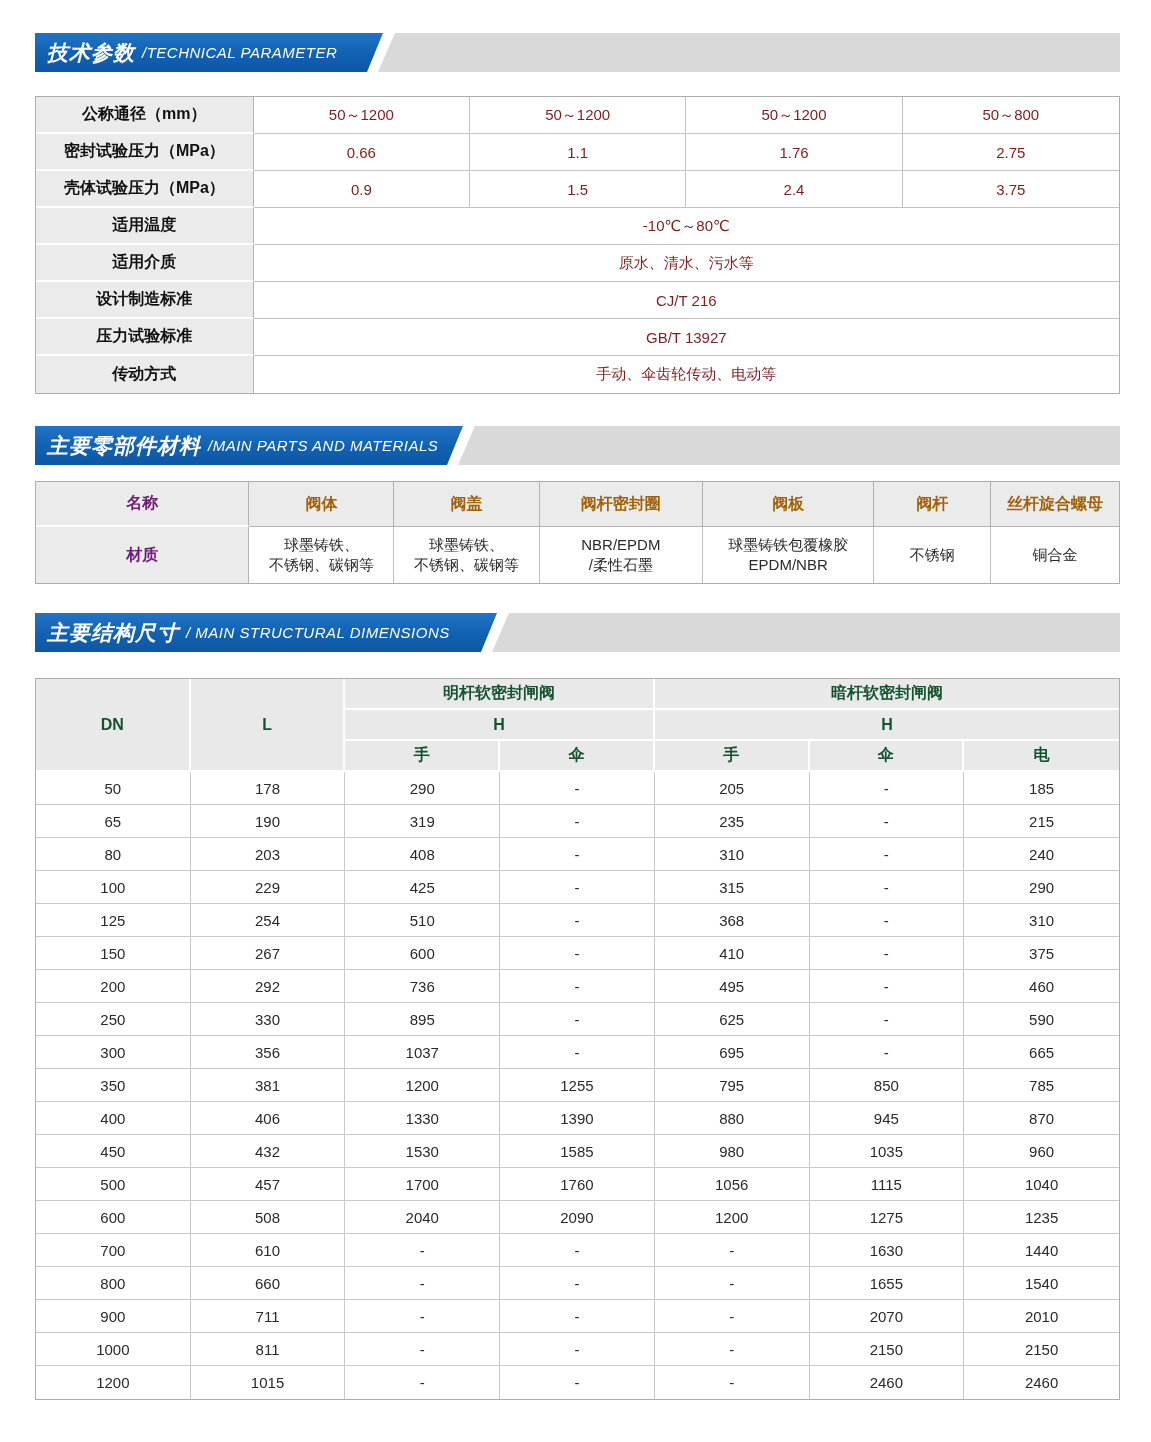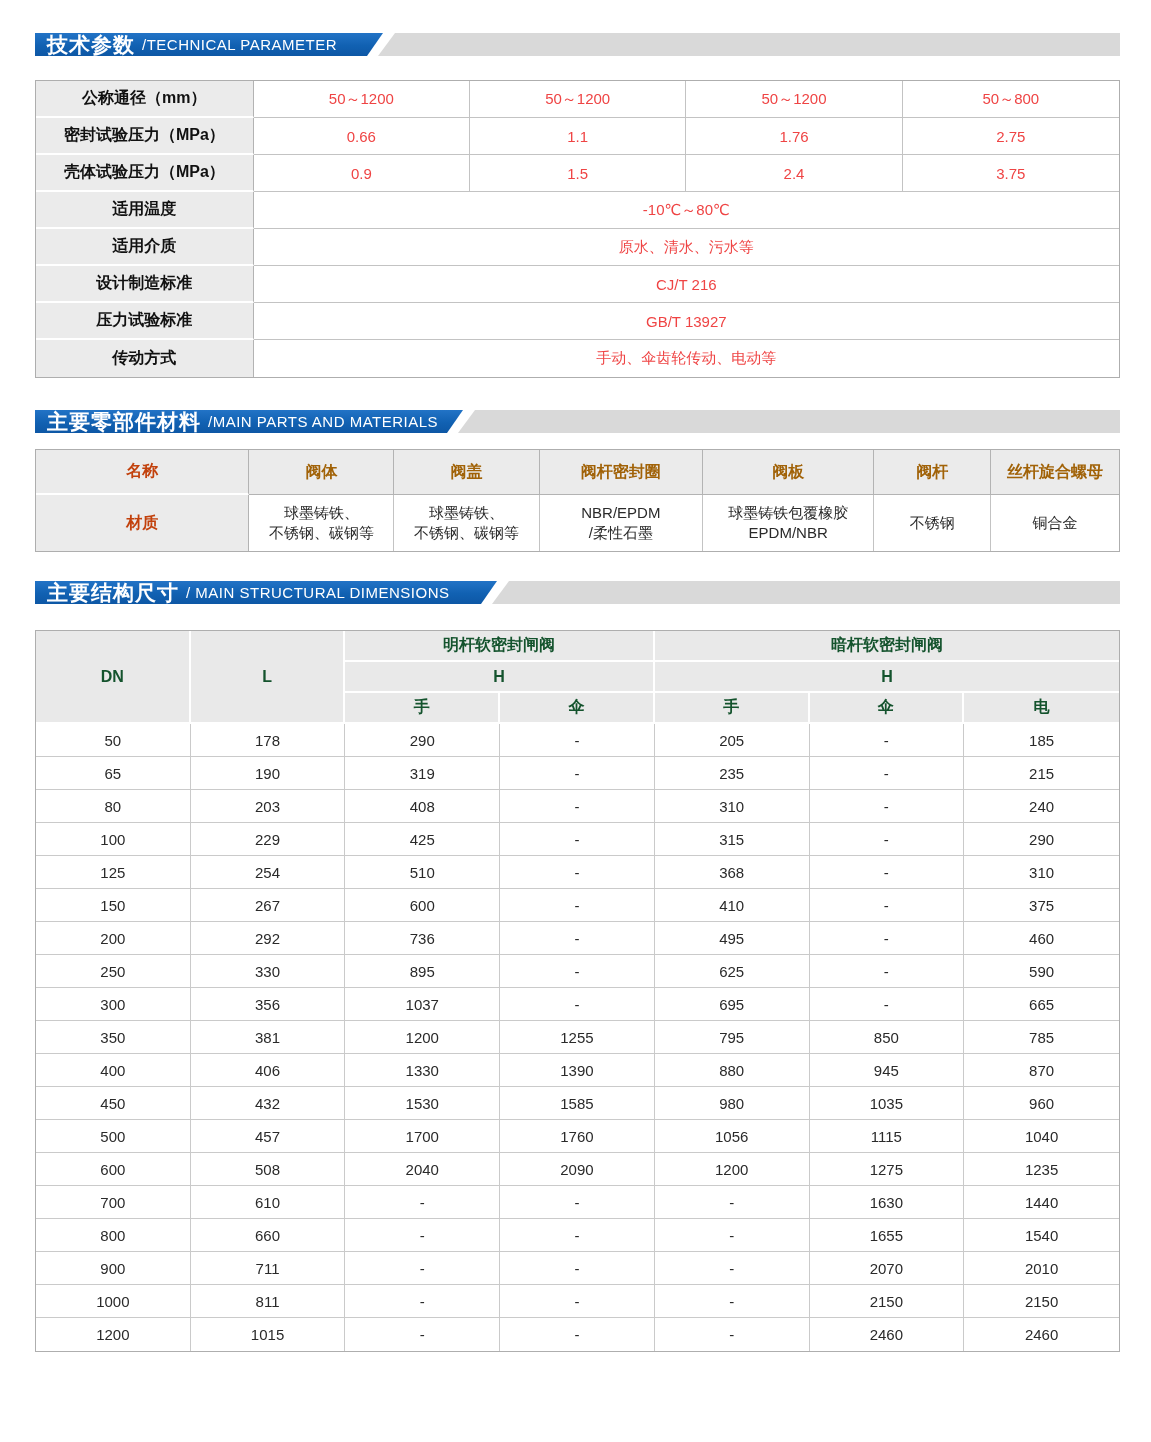--- a/index.html
+++ b/index.html
@@ -4,21 +4,21 @@
 <style>
   html,body{margin:0;padding:0;background:#ffffff;}
   body{
     width:1151px;height:1442px;position:relative;
     font-family:"Liberation Sans","DejaVu Sans",sans-serif;
     color:#222;
   }
   .content{margin-left:35px;width:1085px;}
 
   
-  .banner{position:relative;height:23px;overflow:hidden;}
+  .banner{position:relative;height:39px;overflow:hidden;font-style:italic;}
   .banner .gray-bar{
     position:absolute;left:0;top:0;width:100%;height:100%;
     background:#d9d9d9;
     clip-path:polygon(calc(var(--bw) + 12px) 0, 100% 0, 100% 100%, calc(var(--bw) - 5px) 100%);
   }
   .banner .blue-bar{
     position:absolute;left:0;top:0;height:100%;width:var(--bw);
     background:linear-gradient(180deg,#2273c6 0%,#1161b2 55%,#0d57a5 100%);
     clip-path:polygon(0 0,100% 0,calc(100% - 16px) 100%,0 100%);
     display:flex;align-items:center;box-sizing:border-box;
@@ -45,31 +45,31 @@
   }
 
   
   .tbl-1 tr{height:37px;}
   .tbl-1 .lbl{
     background:#ebebeb;font-weight:bold;font-size:16px;color:#111;
     border-right:1px solid #b3b3b3;border-bottom:2px solid #ffffff;
   }
   .tbl-1 tr:last-child .lbl{border-bottom:none;}
   .tbl-1 .val{
-    font-size:15px;color:#ef4444;
+    font-size:15px;color:#7f1d1d;
     border-right:1px solid #c3c3c3;border-bottom:1px solid #c3c3c3;
   }
   .tbl-1 .val:last-child{border-right:none;}
   .tbl-1 tr:last-child .val{border-bottom:none;}
 
   
   .tbl-2 tr.hdr-row{height:45px;}
   .tbl-2 tr.mat-row{height:56px;}
   .tbl-2 .lbl{
-    background:#ebebeb;font-weight:bold;font-size:16px;color:#c2410c;
+    background:#ebebeb;font-weight:bold;font-size:16px;color:#701a75;
     border-right:1px solid #b3b3b3;
   }
   .tbl-2 tr.hdr-row .lbl{border-bottom:2px solid #ffffff;}
   .tbl-2 .hdr{
     background:#ebebeb;font-weight:bold;font-size:16px;color:#a16207;
     border-right:1px solid #b3b3b3;border-bottom:1px solid #b3b3b3;
   }
   .tbl-2 .hdr:last-child{border-right:none;}
   .tbl-2 .mat{
     font-size:15px;color:#2a2a2a;border-right:1px solid #c3c3c3;

